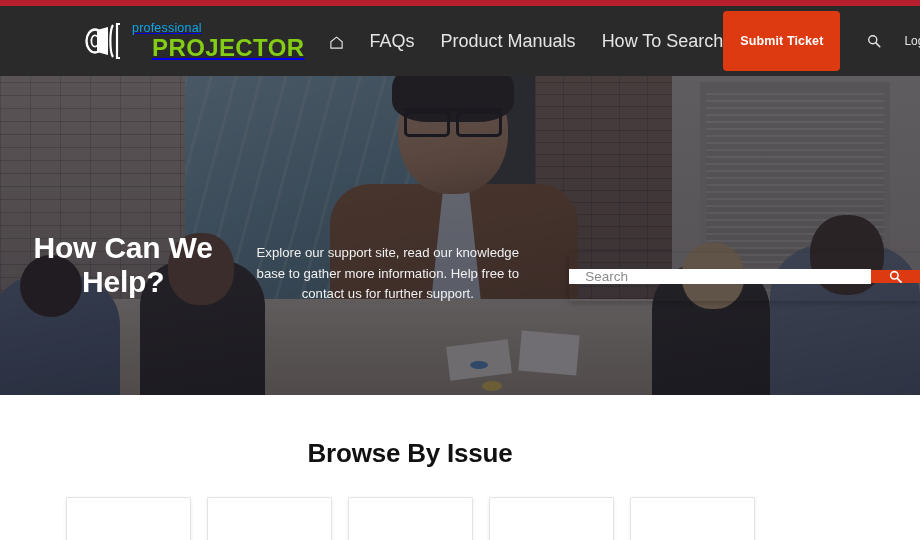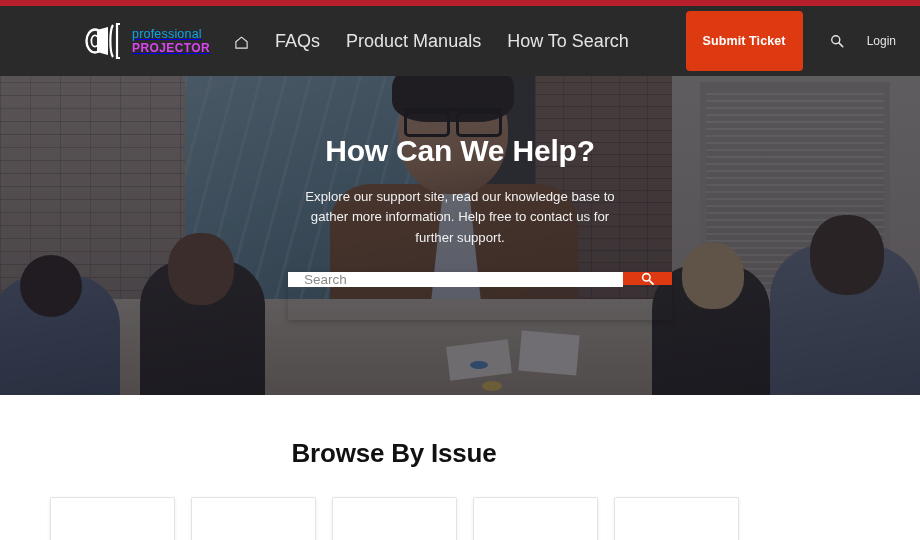--- a/index.html
+++ b/index.html
@@ -31,22 +31,23 @@
     margin-left: 84px;
     height: 100%;
   }
   .logo-mark { width: 42px; height: 40px; flex: none; margin-right: 6px; }
   .logo-text { display: flex; flex-direction: column; line-height: 1; }
   .logo-line1 {
     color: #0ea5e9; font-size: 12.5px; letter-spacing: .2px;
     font-weight: 400; margin-bottom: 2px;
   }
   .logo-line2 {
-    color: #d946ef; font-size: 12px; font-weight: 800;
+    color: #84cc16; font-size: 24px; font-weight: 800;
     letter-spacing: .4px;
+    margin-left: 20px;
   }
 
   .nav {
     display: flex; align-items: center;
     margin-left: 24px; gap: 26px;
   }
   .nav-item {
     color: #e4e4e4; font-size: 18px;
     text-decoration: none; white-space: nowrap;
     display: flex; align-items: center;
@@ -187,54 +188,54 @@
   .hp-paper2 { position: absolute; left: 520px; bottom: 22px; width: 58px; height: 40px; background: #f3eee6; transform: rotate(5deg); }
   .hp-dot-y { position: absolute; left: 482px; bottom: 4px; width: 20px; height: 10px; border-radius: 50%; background: #e8c34b; }
   .hp-dot-b { position: absolute; left: 470px; bottom: 26px; width: 18px; height: 8px; border-radius: 50%; background: #4c8fd0; }
 
   .hero-overlay {
     position: absolute; inset: 0;
     background: rgba(30,30,42,.62);
   }
   .hero-content {
     position: absolute; inset: 0;
-    display: flex; flex-direction: column; align-items: center;
+    display: flex; flex-direction: row; align-items: center;
     padding-top: 58px;
   }
   .hero-title {
     color: #ffffff; font-size: 30px; font-weight: 800;
     letter-spacing: -.2px; text-align: center;
   }
   .hero-sub {
     color: #f0f0f0; font-size: 13.2px; line-height: 1.55;
     text-align: center; margin-top: 19px; width: 310px;
   }
   .search-row {
-    display: flex; align-items: flex-start;
+    display: flex; align-items: center;
     margin-top: 24px; width: 384px; height: 48px;
     box-shadow: 0 2px 6px rgba(0,0,0,.22);
     margin-left: 40px;
   }
   .search-input {
     flex: 1; border: none; outline: none;
     background: #ffffff; font-size: 13.5px;
     color: #3a3a3a; padding: 0 16px;
     font-family: "Liberation Sans", sans-serif;
   }
   .search-input::placeholder { color: #8a8a8a; }
   .search-submit {
     width: 49px; border: none; cursor: pointer;
     background: #dd3a11;
     display: flex; align-items: center; justify-content: center;
   }
   .search-submit svg { width: 13px; height: 13px; display: block; }
 
   
   .browse {
-    position: absolute; top: 395px; left: 0;
+    position: absolute; top: 395px; left: 16px;
     width: 788px; height: 145px;
     background: #ffffff;
   }
   .browse-title {
     text-align: center; color: #111111;
     font-size: 26px; font-weight: 800;
     margin-top: 43px; letter-spacing: -.2px;
   }
   .cards {
     display: flex; justify-content: center; gap: 16px;

